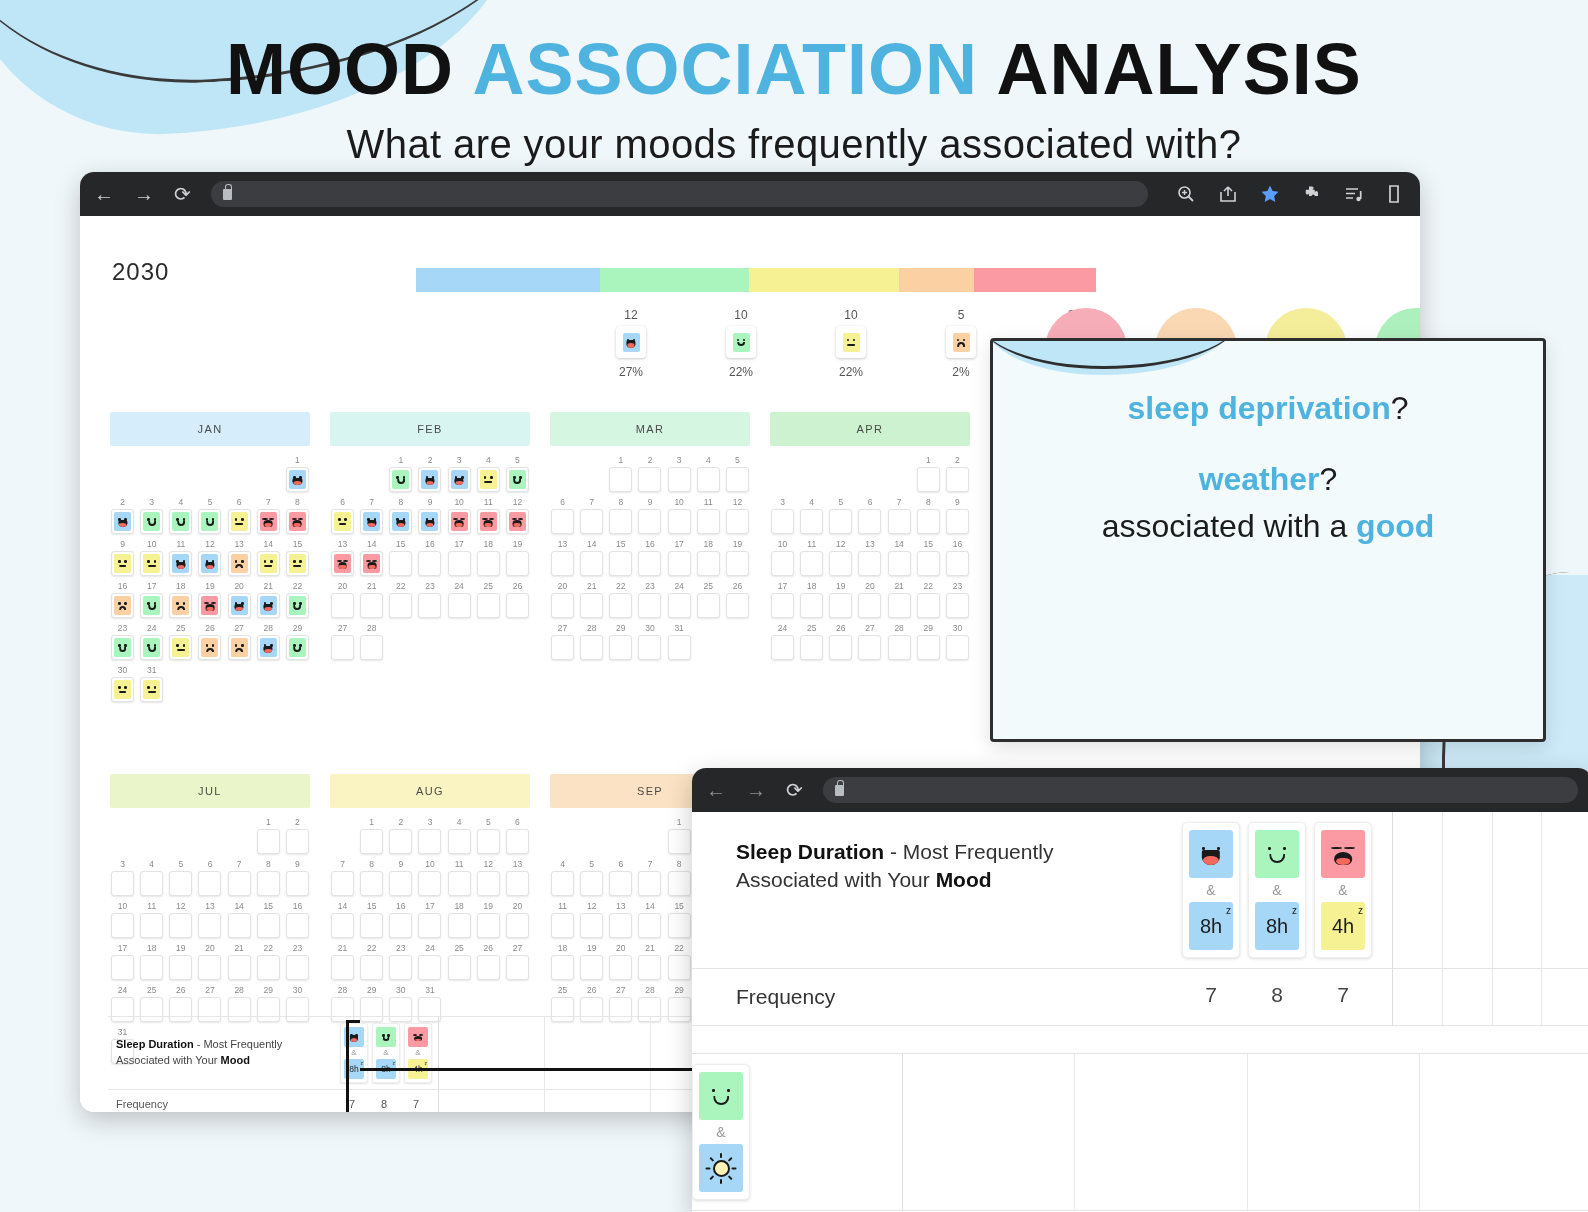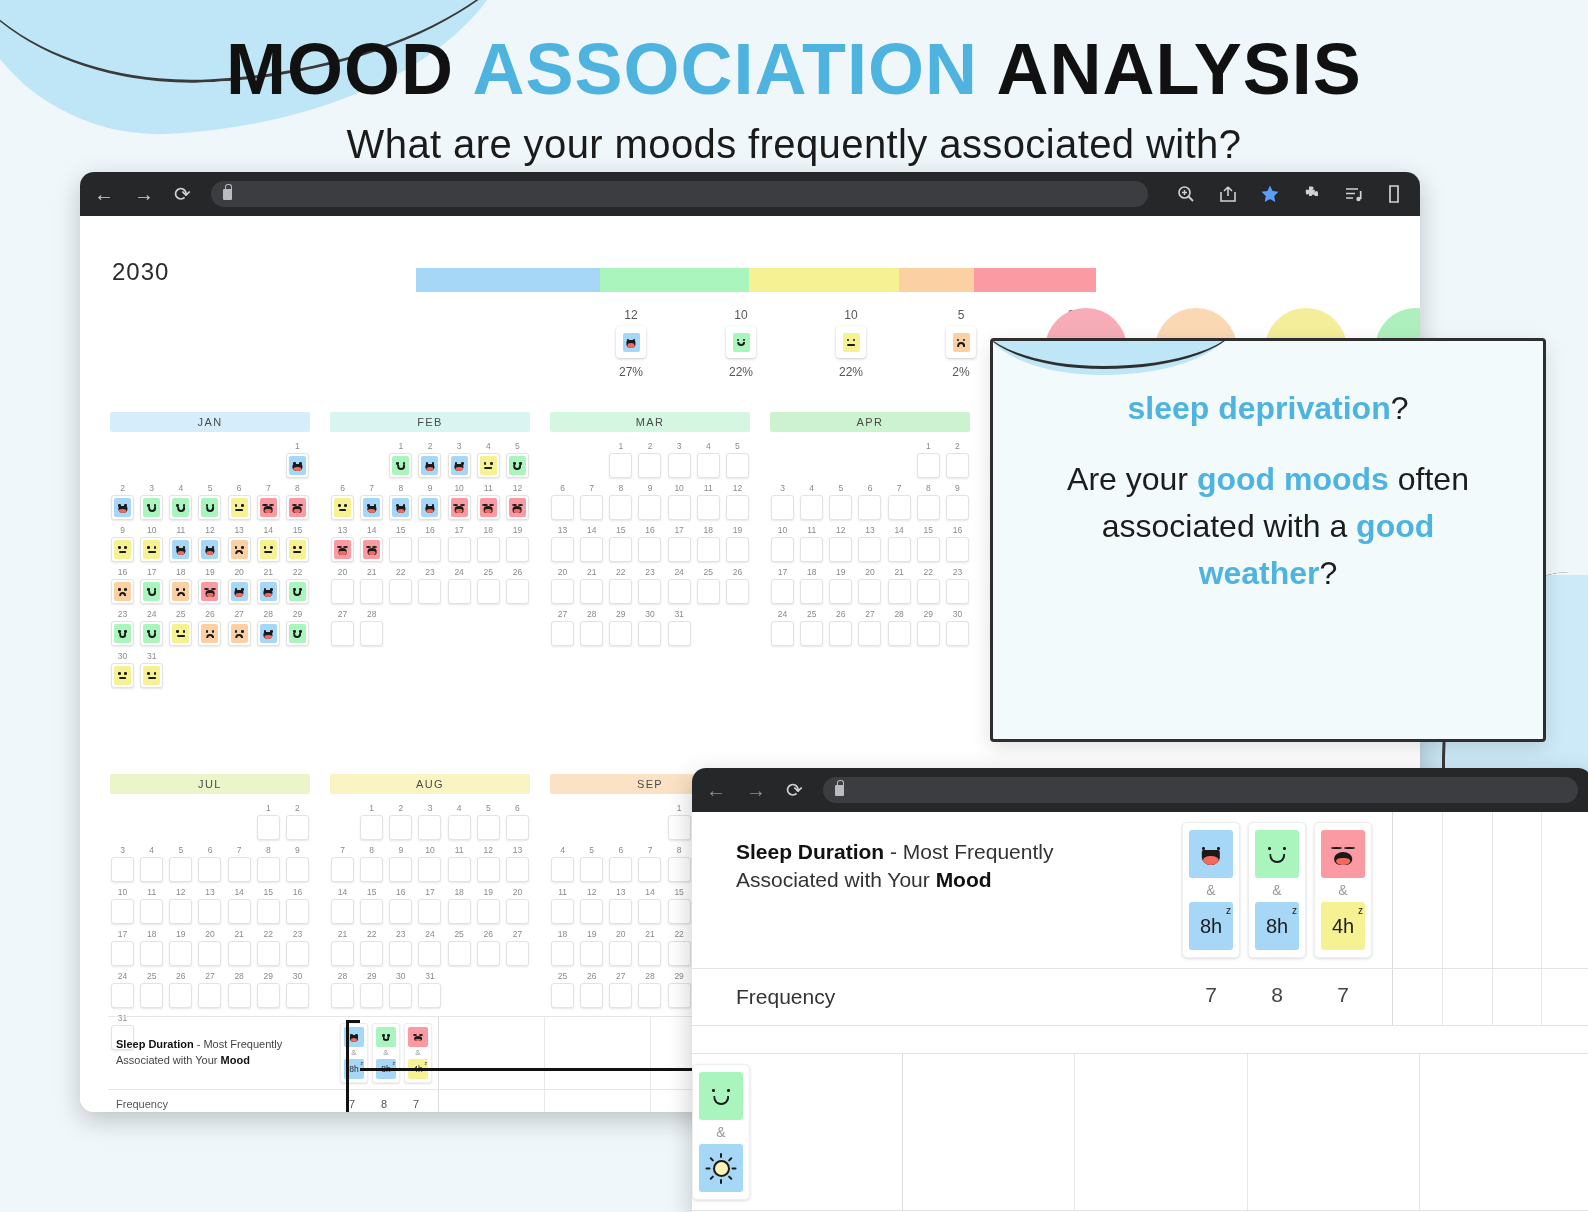--- a/index.html
+++ b/index.html
@@ -62,21 +62,21 @@
 
   
   .blobs{position:absolute;left:965px;top:92px;display:flex;gap:28px;}
   .blob{width:82px;height:88px;border-radius:41px 41px 10px 10px;position:relative;}
 
   
   .cal-row{position:absolute;display:flex;gap:20px;left:30px;}
   .cal-row-1{top:196px;}
   .cal-row-2{top:558px;}
   .month{width:200px;}
-  .mhead{height:20px;border-radius:2px;display:flex;align-items:center;justify-content:center;
+  .mhead{height:34px;border-radius:2px;display:flex;align-items:center;justify-content:center;
     font-size:11px;letter-spacing:1.4px;color:#4a4a4a;}
   .mgrid{display:grid;grid-template-columns:repeat(7,1fr);gap:4px 4px;margin-top:9px;}
   .daycell{height:38px;display:flex;flex-direction:column;align-items:center;}
   .daynum{font-size:8.5px;color:#8a8a8a;line-height:10px;margin-bottom:2px;}
   .daybox{width:23px;height:25px;background:#fff;border:1px solid #e3e3e3;border-radius:3px;
     box-shadow:0 1px 2px rgba(0,0,0,.10);display:flex;align-items:center;justify-content:center;}
   .dayface{width:17px;height:19px;border-radius:2px;position:relative;}
   .daycell.blank .daybox{visibility:hidden;}
   .daycell.blank .daynum{visibility:hidden;}
 
@@ -2347,23 +2347,22 @@
     </div>
   </div>
 </div>
 
 <div class="callout">
   <div class="callout-wave"></div>
   <div class="callout-line"></div>
   <div class="callout-text">
     <div><span class="hl">sleep deprivation</span><span>?</span></div>
     <div class="callout-gap"></div>
-    <div><span>Are your </span><span class="hl">good moods</span><span> often</span></div>
+    <div><span class="hl">weather</span><span>?</span></div>
     <div><span>associated with a </span><span class="hl">good</span></div>
-    <div><span class="hl">weather</span><span>?</span></div>
   </div>
 </div>
 
 <div class="window win-front">
   <div class="chrome-bar">
     <span class="chrome-btn dim">←</span>
     <span class="chrome-btn dim">→</span>
     <span class="chrome-btn">⟳</span>
     <div class="urlbar">
       <span class="lock"></span>

